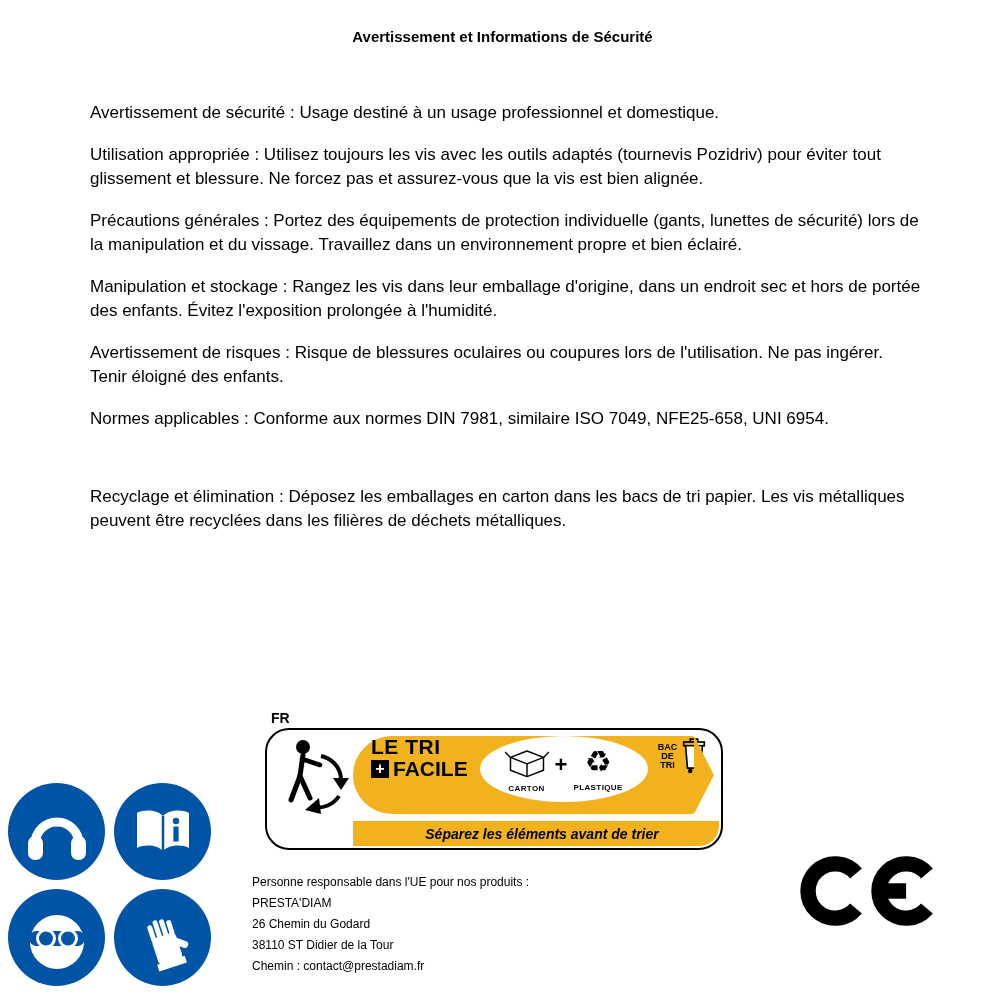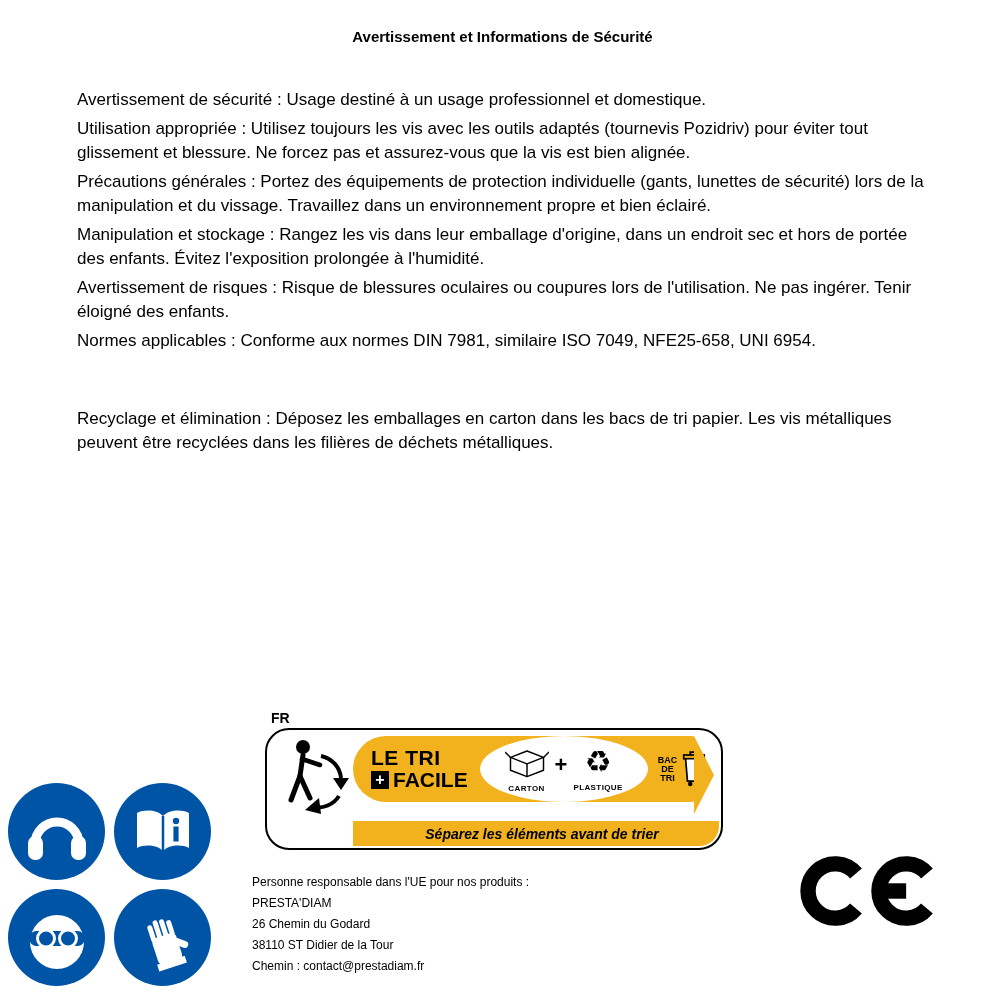--- a/index.html
+++ b/index.html
@@ -10,33 +10,33 @@
   
   .doc-title{
     position:absolute;top:28px;left:0;right:0;text-align:center;
     font-size:15px;font-weight:bold;
   }
   
   .body-text{
     position:absolute;top:83px;left:72px;width:870px;
     font-size:17px;line-height:24px;
   }
-  .body-text p{margin:5px;}
+  .body-text p{margin:18px;}
   .body-text p.recycle-par{margin-top:54px;}
   
   .sorting-wrap{position:absolute;left:265px;top:710px;width:458px;}
   .fr-label{font-size:14px;font-weight:bold;margin-left:6px;}
   .sorting-box{
     position:relative;margin-top:2px;height:118px;background:#fff;
     border:2px solid #000;border-radius:24px;overflow:hidden;
   }
   .triman{position:absolute;left:8px;top:6px;width:80px;height:80px;}
   .yellow-band{
-    position:absolute;left:86px;top:6px;right:26px;height:66px;
-    border-radius:39px 4px 4px 39px;display:flex;align-items:center;
+    position:absolute;left:86px;top:6px;right:26px;height:78px;
+    border-radius:39px 4px 4px 39px;display:flex;align-items:flex-start;
   }
   .chevron{
     position:absolute;right:7px;top:6px;width:0;height:0;
     border-top:39px solid transparent;border-bottom:39px solid transparent;
   }
   .letri{margin-left:18px;line-height:1.05;white-space:nowrap;}
   .letri-l1{font-size:21px;font-weight:bold;letter-spacing:.5px;}
   .letri-l2{font-size:21px;font-weight:bold;display:flex;align-items:center;}
   .plus-box{
     display:inline-block;background:#000;color:#fff;width:18px;height:18px;

